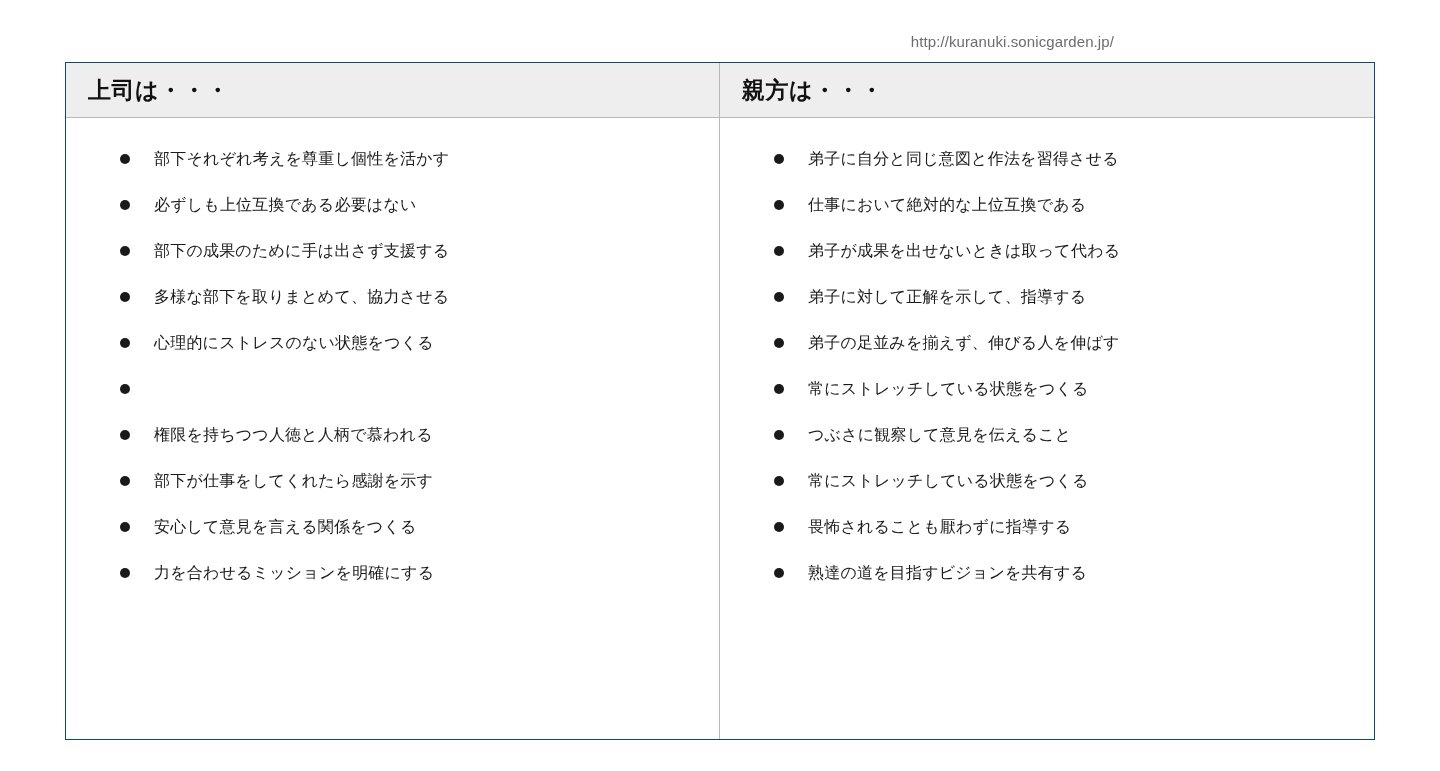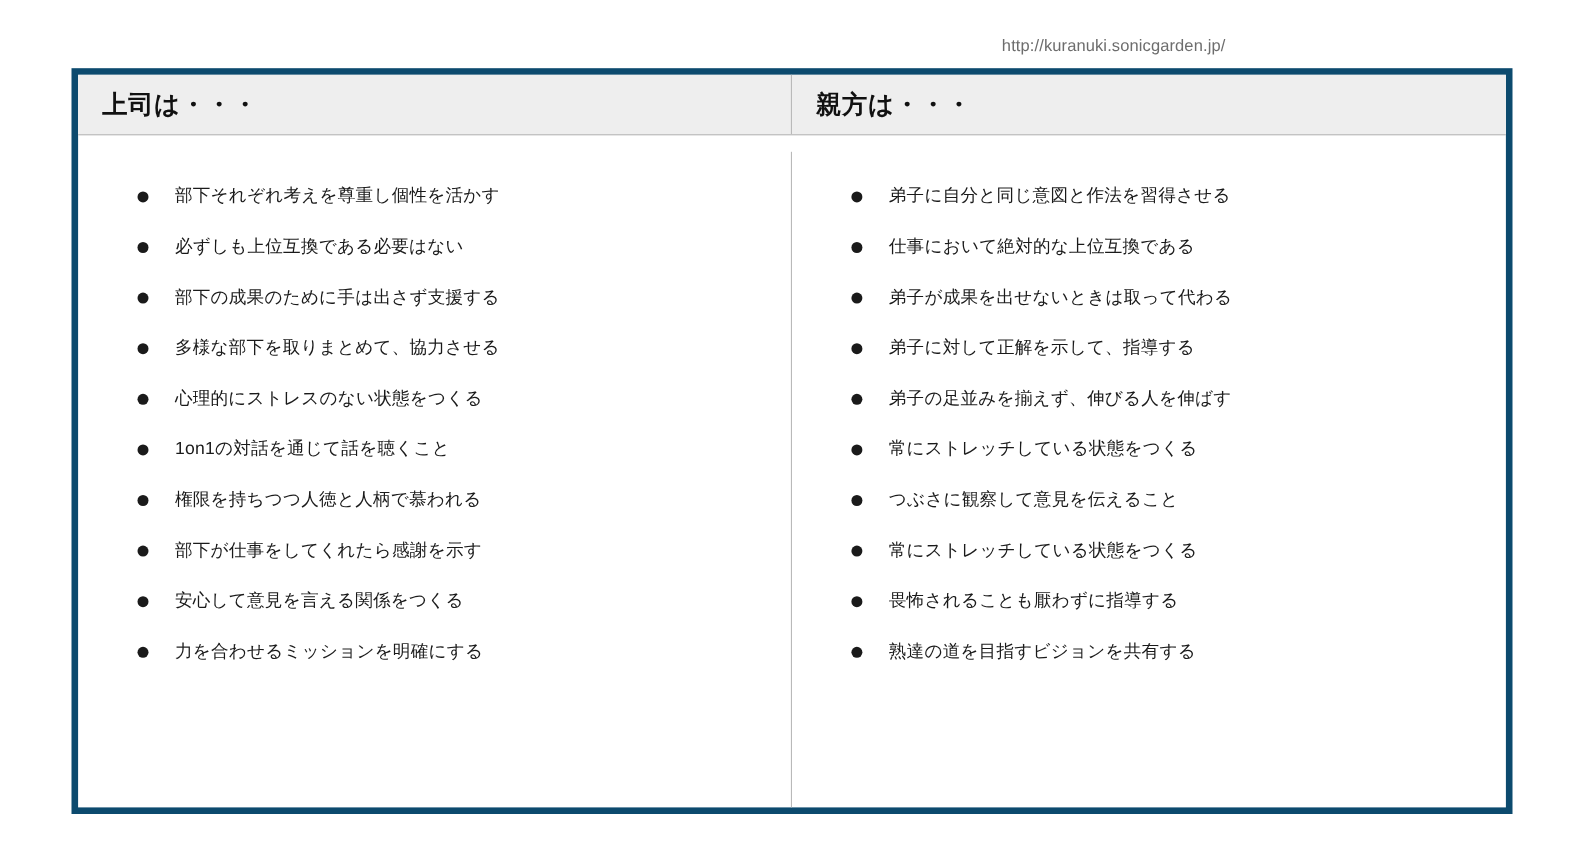--- a/index.html
+++ b/index.html
@@ -32,25 +32,24 @@
     white-space: nowrap;
   }
 
   .compare-table {
     position: absolute;
     left: 65px;
     top: 62px;
     width: 1310px;
     height: 678px;
     box-sizing: border-box;
-    border: 6px solid #0c4a6e;
+    border: 1px solid #0c4a6e;
     background: #ffffff;
     display: flex;
     flex-direction: column;
-    gap: 15px;
   }
 
   .table-header {
     display: flex;
     height: 54px;
     flex: 0 0 54px;
     background: #eeeeee;
     border-bottom: 1px solid #b9b9b9;
   }
 
@@ -148,21 +147,20 @@
           <li class="bullet-item">
             <span class="bullet-dot"></span>
             <span class="bullet-text">多様な部下を取りまとめて、協力させる</span>
           </li>
           <li class="bullet-item">
             <span class="bullet-dot"></span>
             <span class="bullet-text">心理的にストレスのない状態をつくる</span>
           </li>
           <li class="bullet-item">
             <span class="bullet-dot"></span>
-            <span class="bullet-text">1on1の対話を通じて話を聴くこと</span>
           </li>
           <li class="bullet-item">
             <span class="bullet-dot"></span>
             <span class="bullet-text">権限を持ちつつ人徳と人柄で慕われる</span>
           </li>
           <li class="bullet-item">
             <span class="bullet-dot"></span>
             <span class="bullet-text">部下が仕事をしてくれたら感謝を示す</span>
           </li>
           <li class="bullet-item">

